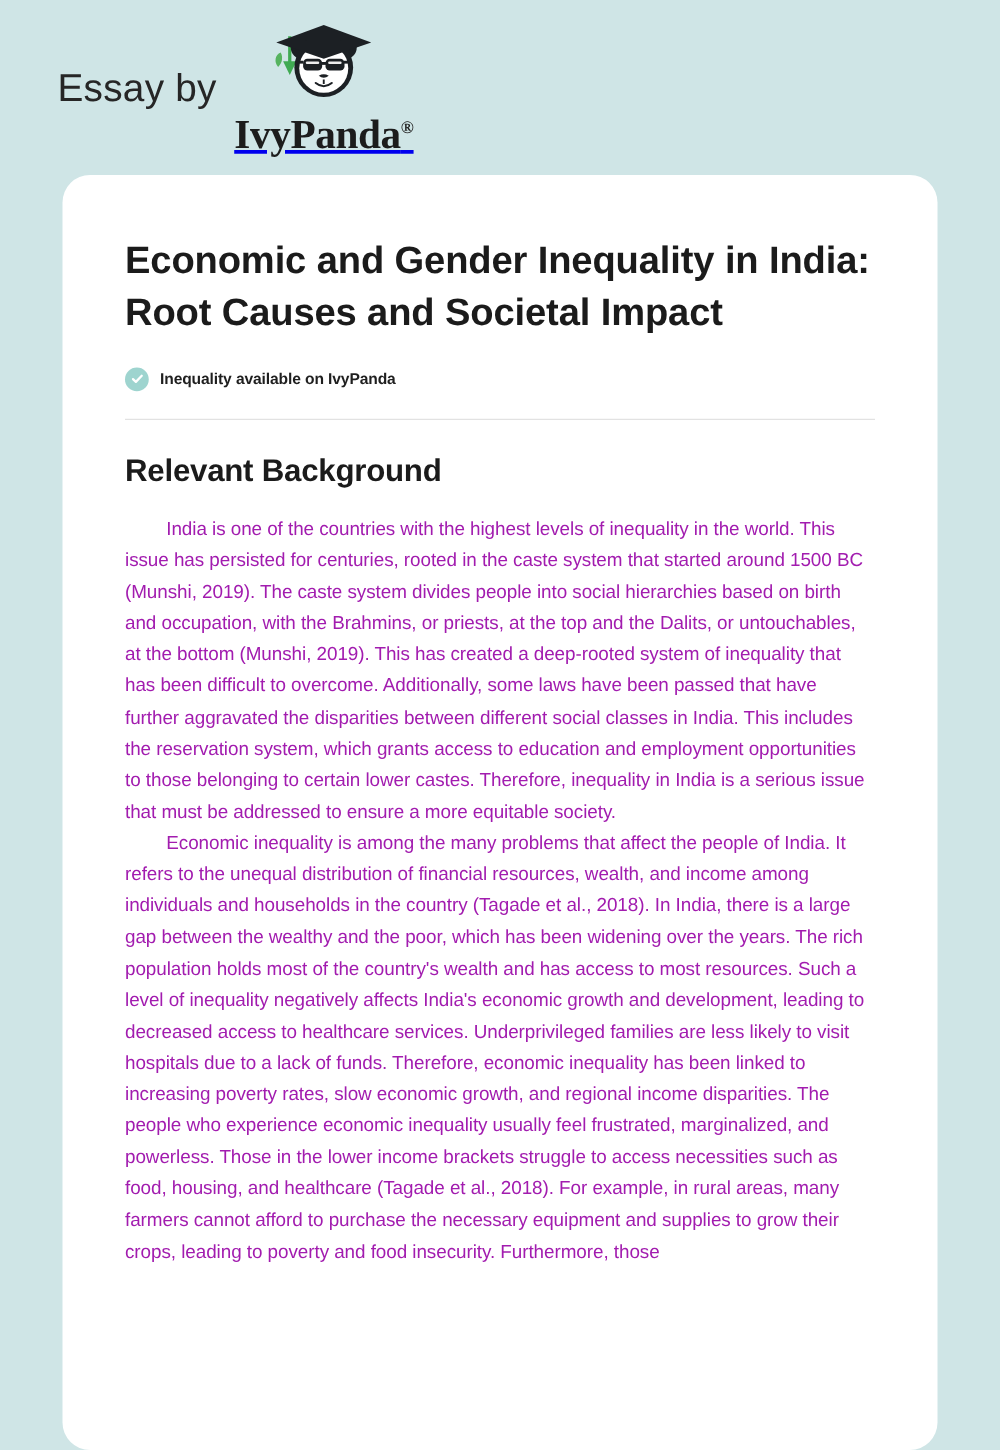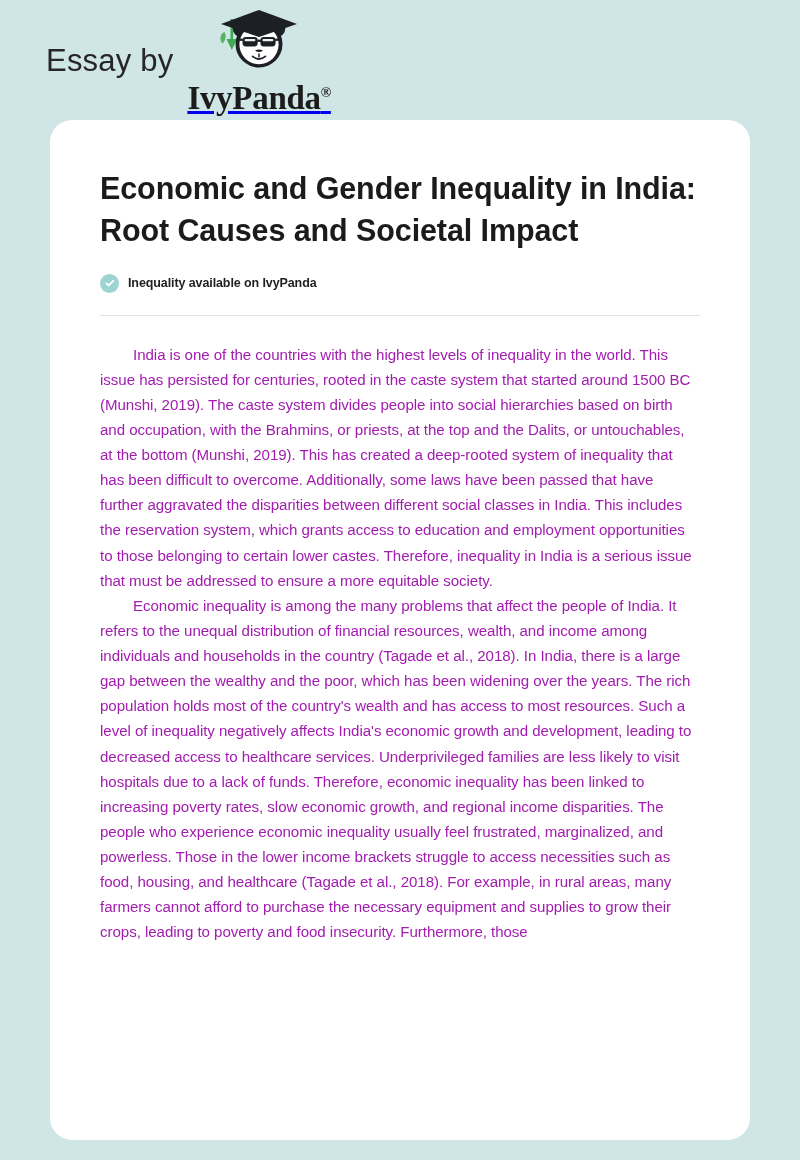--- a/index.html
+++ b/index.html
@@ -11,21 +11,21 @@
   body {
     width: 800px;
     height: 1160px;
     background: #cfe5e6;
     font-family: "Liberation Sans", sans-serif;
     overflow: hidden;
   }
 
   
   .brand-bar {
-    height: 120px;
+    height: 140px;
     display: flex;
     align-items: center;
     padding-left: 46px;
   }
   .brand-inner {
     display: flex;
     align-items: center;
     gap: 14px;
   }
   .brand-prefix {
@@ -196,17 +196,18 @@
     <span class="badge-check">
       <svg width="12" height="12" viewBox="0 0 12 12" aria-hidden="true">
         <path d="M2.4 6.3 L4.7 8.5 L9.4 3.6" stroke="#ffffff" stroke-width="1.8" fill="none" stroke-linecap="round" stroke-linejoin="round"></path>
       </svg>
     </span>
     <span class="badge-text">Inequality available on IvyPanda</span>
   </div>
 
   <hr class="divider">
 
+  <h2 class="section-heading">Relevant Background</h2>
   <p class="body-par">India is one of the countries with the highest levels of inequality in the world. This issue has persisted for centuries, rooted in the caste system that started around 1500 BC (Munshi, 2019). The caste system divides people into social hierarchies based on birth and occupation, with the Brahmins, or priests, at the top and the Dalits, or untouchables, at the bottom (Munshi, 2019). This has created a deep-rooted system of inequality that has been difficult to overcome. Additionally, some laws have been passed that have further aggravated the disparities between different social classes in India. This includes the reservation system, which grants access to education and employment opportunities to those belonging to certain lower castes. Therefore, inequality in India is a serious issue that must be addressed to ensure a more equitable society.</p>
 
   <p class="body-par">Economic inequality is among the many problems that affect the people of India. It refers to the unequal distribution of financial resources, wealth, and income among individuals and households in the country (Tagade et al., 2018). In India, there is a large gap between the wealthy and the poor, which has been widening over the years. The rich population holds most of the country's wealth and has access to most resources. Such a level of inequality negatively affects India's economic growth and development, leading to decreased access to healthcare services. Underprivileged families are less likely to visit hospitals due to a lack of funds. Therefore, economic inequality has been linked to increasing poverty rates, slow economic growth, and regional income disparities. The people who experience economic inequality usually feel frustrated, marginalized, and powerless. Those in the lower income brackets struggle to access necessities such as food, housing, and healthcare (Tagade et al., 2018). For example, in rural areas, many farmers cannot afford to purchase the necessary equipment and supplies to grow their crops, leading to poverty and food insecurity. Furthermore, those</p>
 
 </div>
 
 </body></html>

